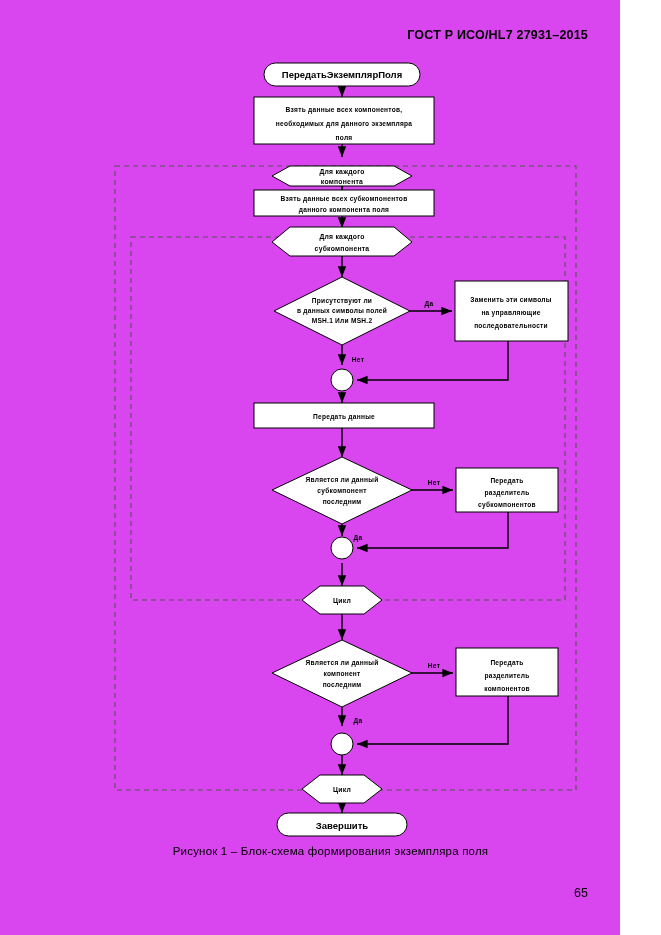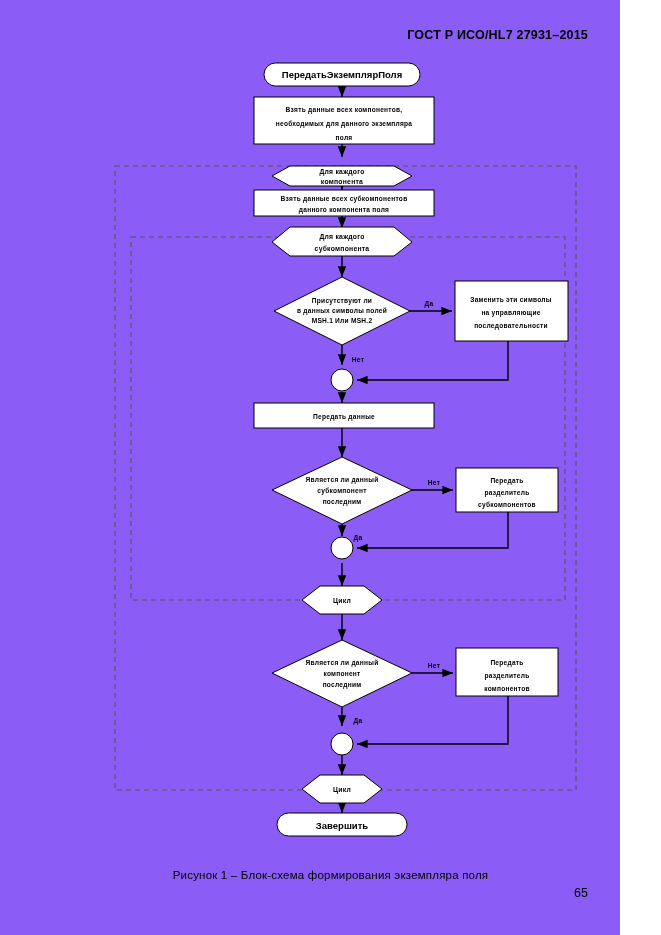--- a/index.html
+++ b/index.html
@@ -9,42 +9,41 @@
     background: #ffffff;
   }
   body {
     font-family: "Liberation Sans", sans-serif;
     color: #000000;
   }
   #page {
     position: relative;
     width: 620px;
     height: 935px;
-    background: #8b5cf6;
+    background: #d946ef;
     overflow: hidden;
   }
   
   #doc-header {
     position: absolute;
     top: 28px;
     right: 32px;
     font-size: 12.5px;
     font-weight: bold;
     letter-spacing: 0.2px;
     white-space: nowrap;
   }
   #figure-caption {
     position: absolute;
     top: 845px;
     left: 0;
     width: 661px;
     text-align: center;
     font-size: 11.5px;
     letter-spacing: 0.2px;
-    margin-top: 24px;
   }
   #page-number {
     position: absolute;
     top: 886px;
     right: 32px;
     font-size: 12.5px;
     font-weight: normal;
   }
   
   #flow-svg {

